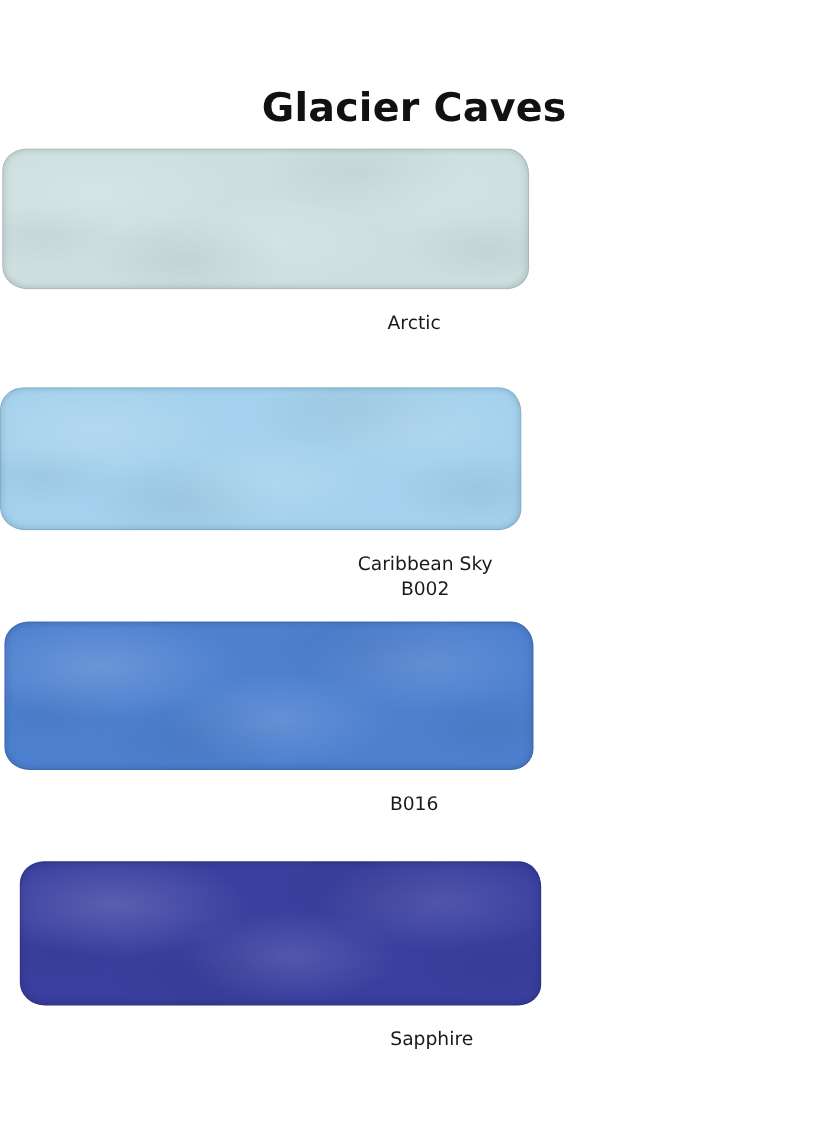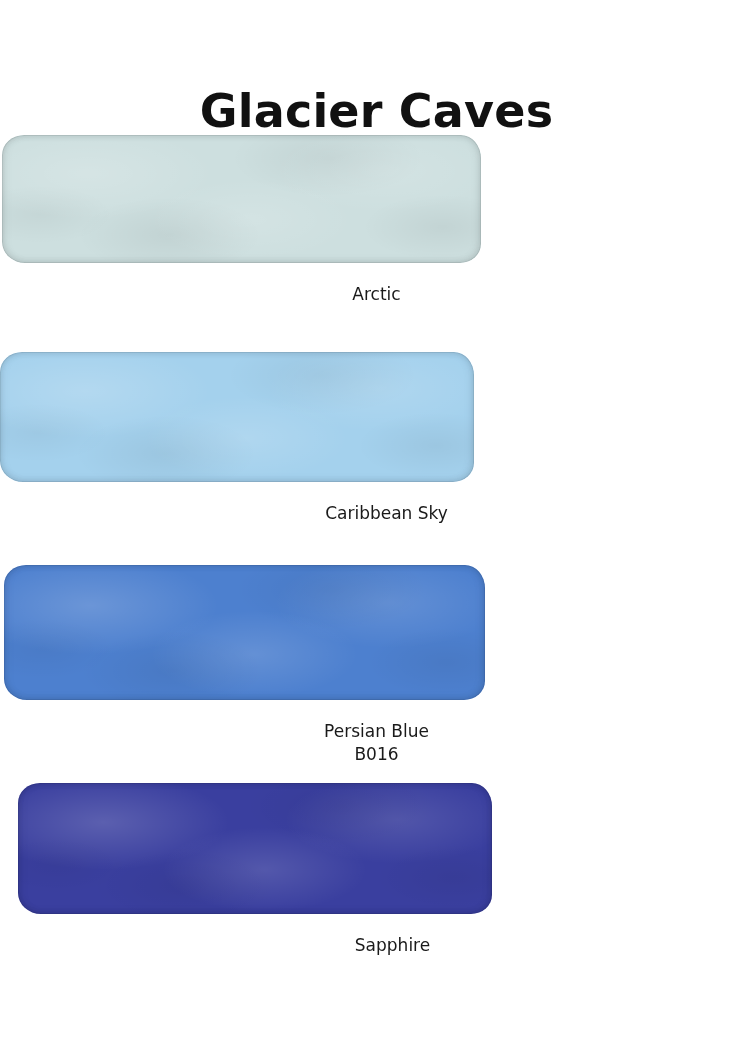--- a/index.html
+++ b/index.html
@@ -24,21 +24,21 @@
     box-sizing: border-box;
   }
 
   .palette-title {
     position: absolute;
     top: 54px;
     left: 0;
     width: 753px;
     text-align: center;
     font-family: "DejaVu Sans", "Liberation Sans", sans-serif;
-    font-size: 46px;
+    font-size: 36px;
     font-weight: 700;
     letter-spacing: 0.2px;
     color: #111111;
     line-height: 1.15;
   }
 
   .swatch-list {
     position: absolute;
     top: 128px;
     left: 0;
@@ -113,27 +113,27 @@
       <div class="swatch-chip" style="background: rgb(205, 223, 223); width: 479px; height: 128px; margin-left: 2px;"></div>
       <div class="swatch-caption" style="padding-top: 20px;">
         <span class="swatch-name">Arctic</span>
       </div>
     </div>
 
     <div class="swatch-entry" style="padding-top: 0px; position: absolute; top: 352px; left: 0px;">
       <div class="swatch-chip" style="background: rgb(164, 209, 237); width: 474px; height: 130px; margin-left: -0.5px;"></div>
       <div class="swatch-caption" style="padding-top: 20px; margin-left: 20px;">
         <span class="swatch-name">Caribbean Sky</span>
+        <span class="swatch-code">B002</span>
       </div>
     </div>
 
     <div class="swatch-entry" style="padding-top: 0px; position: absolute; top: 565px; left: 0px;">
       <div class="swatch-chip" style="background: rgb(77, 128, 207); width: 481px; height: 135px; margin-left: 4px;"></div>
       <div class="swatch-caption" style="padding-top: 20px;">
-        <span class="swatch-name">Persian Blue</span>
         <span class="swatch-code">B016</span>
       </div>
     </div>
 
     <div class="swatch-entry" style="padding-top: 0px; position: absolute; top: 783px; left: 16px;">
       <div class="swatch-chip" style="background: rgb(58, 63, 159); width: 474px; height: 131px; margin-left: 1.5px;"></div>
       <div class="swatch-caption" style="padding-top: 20px;">
         <span class="swatch-name">Sapphire</span>
       </div>
     </div>

